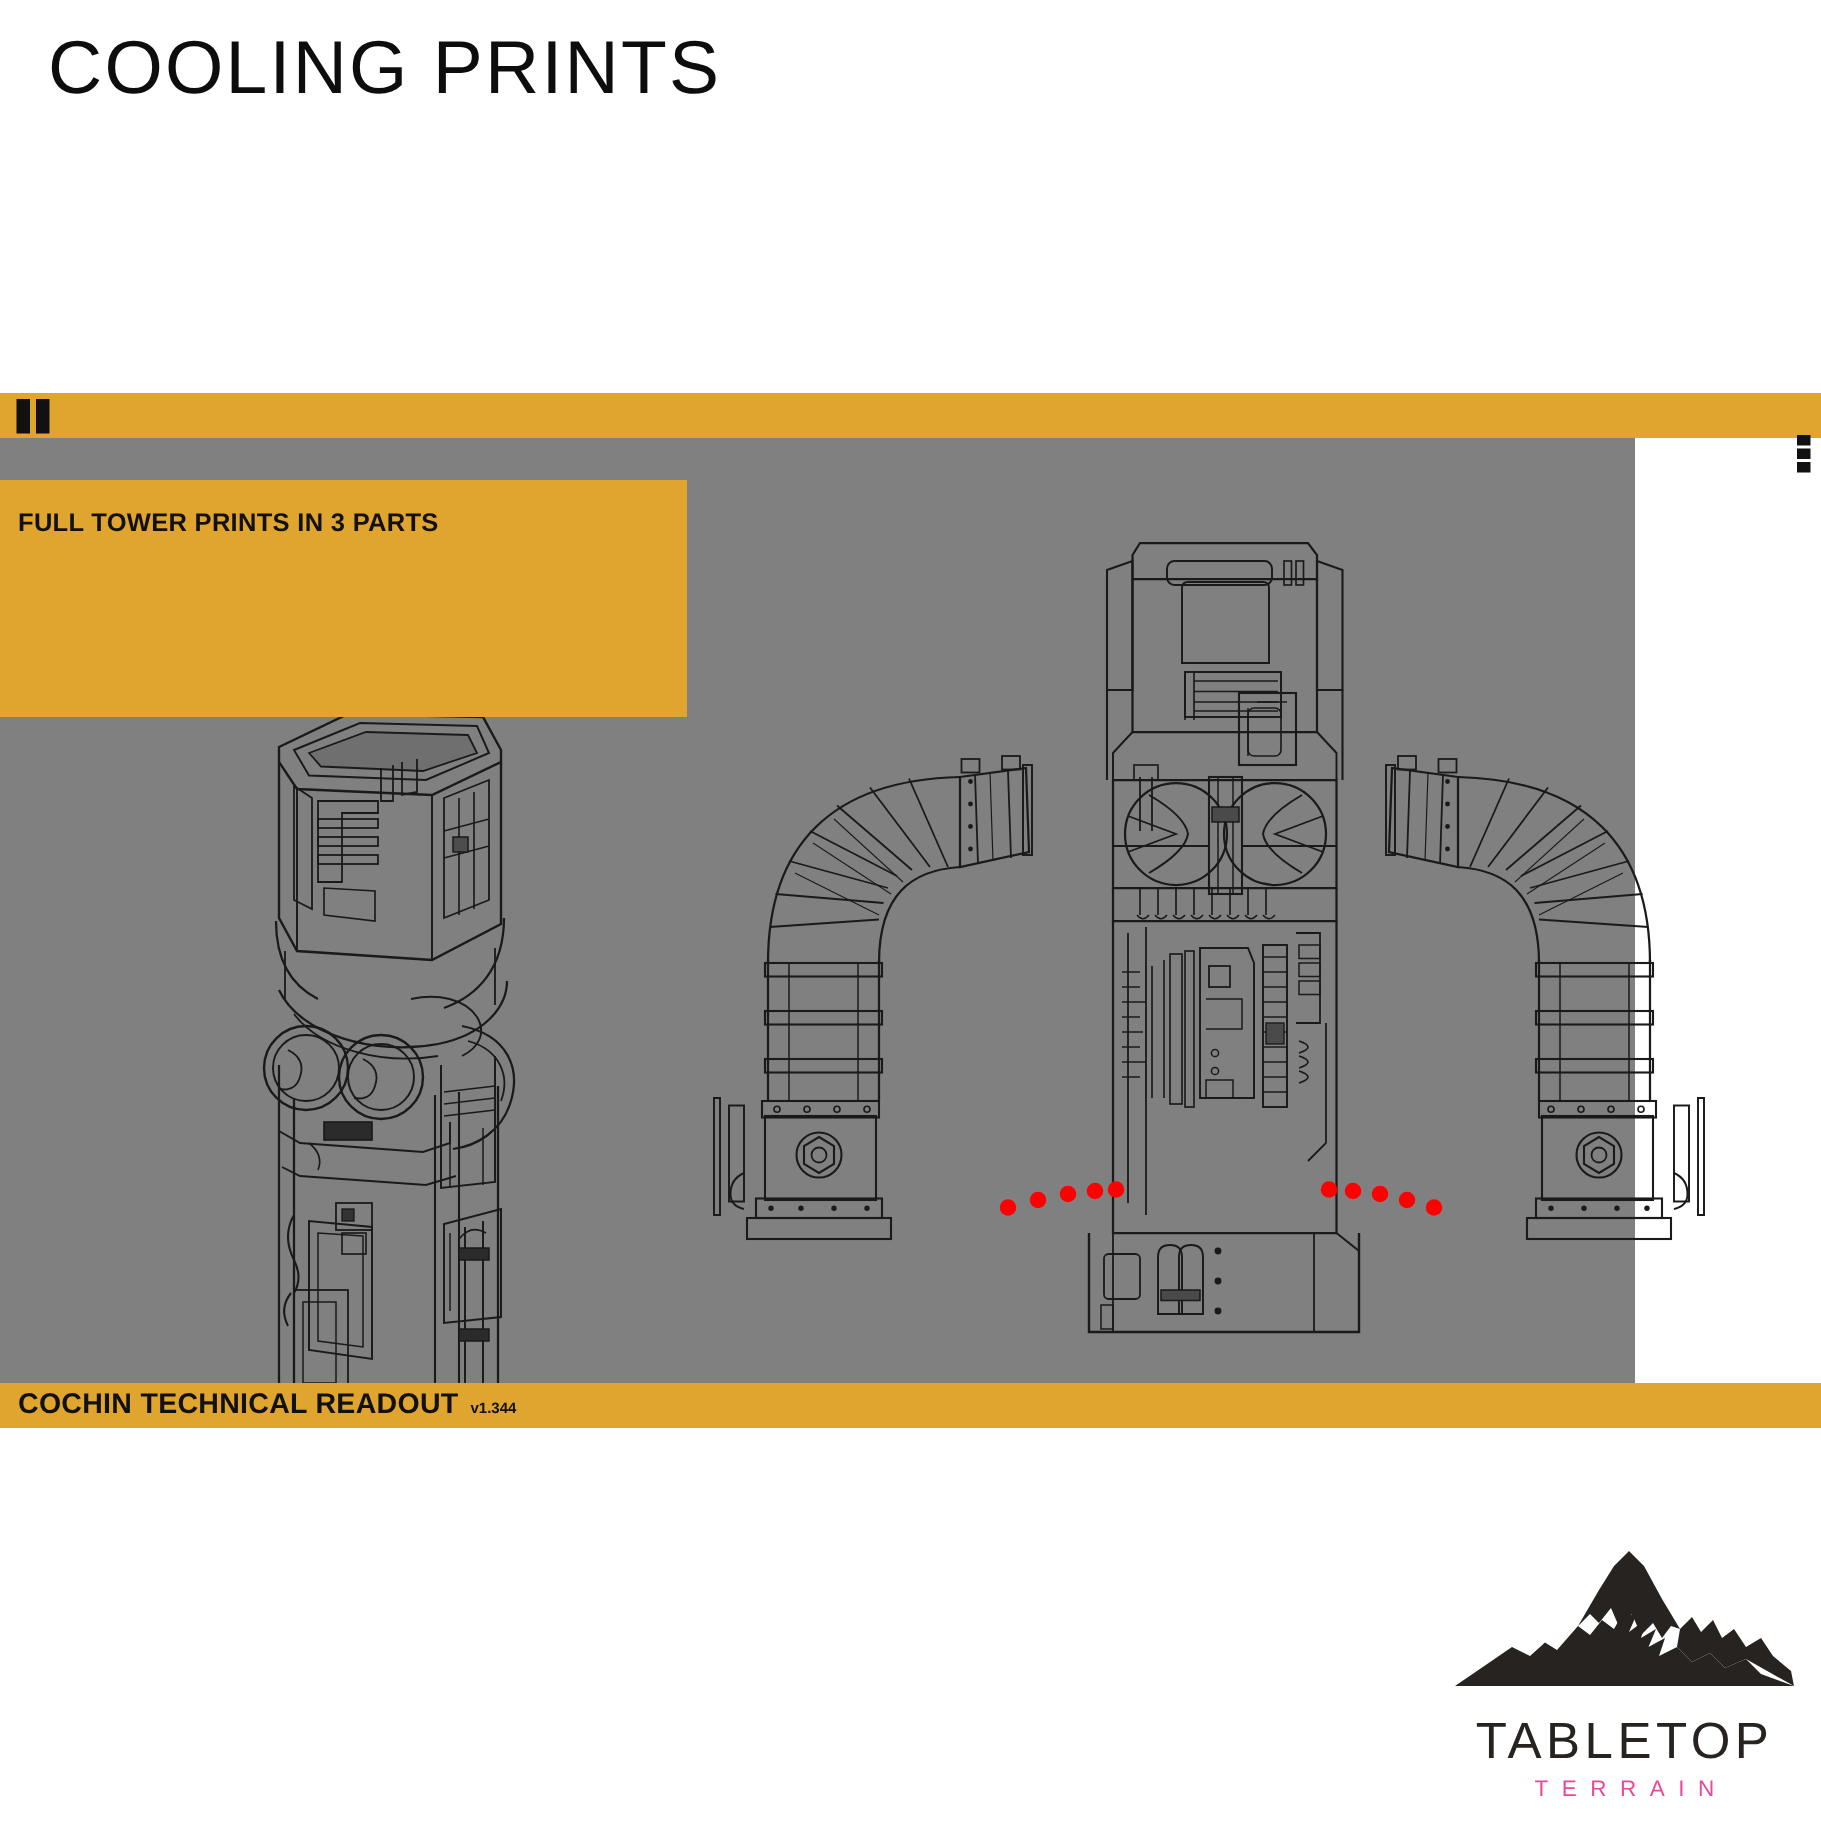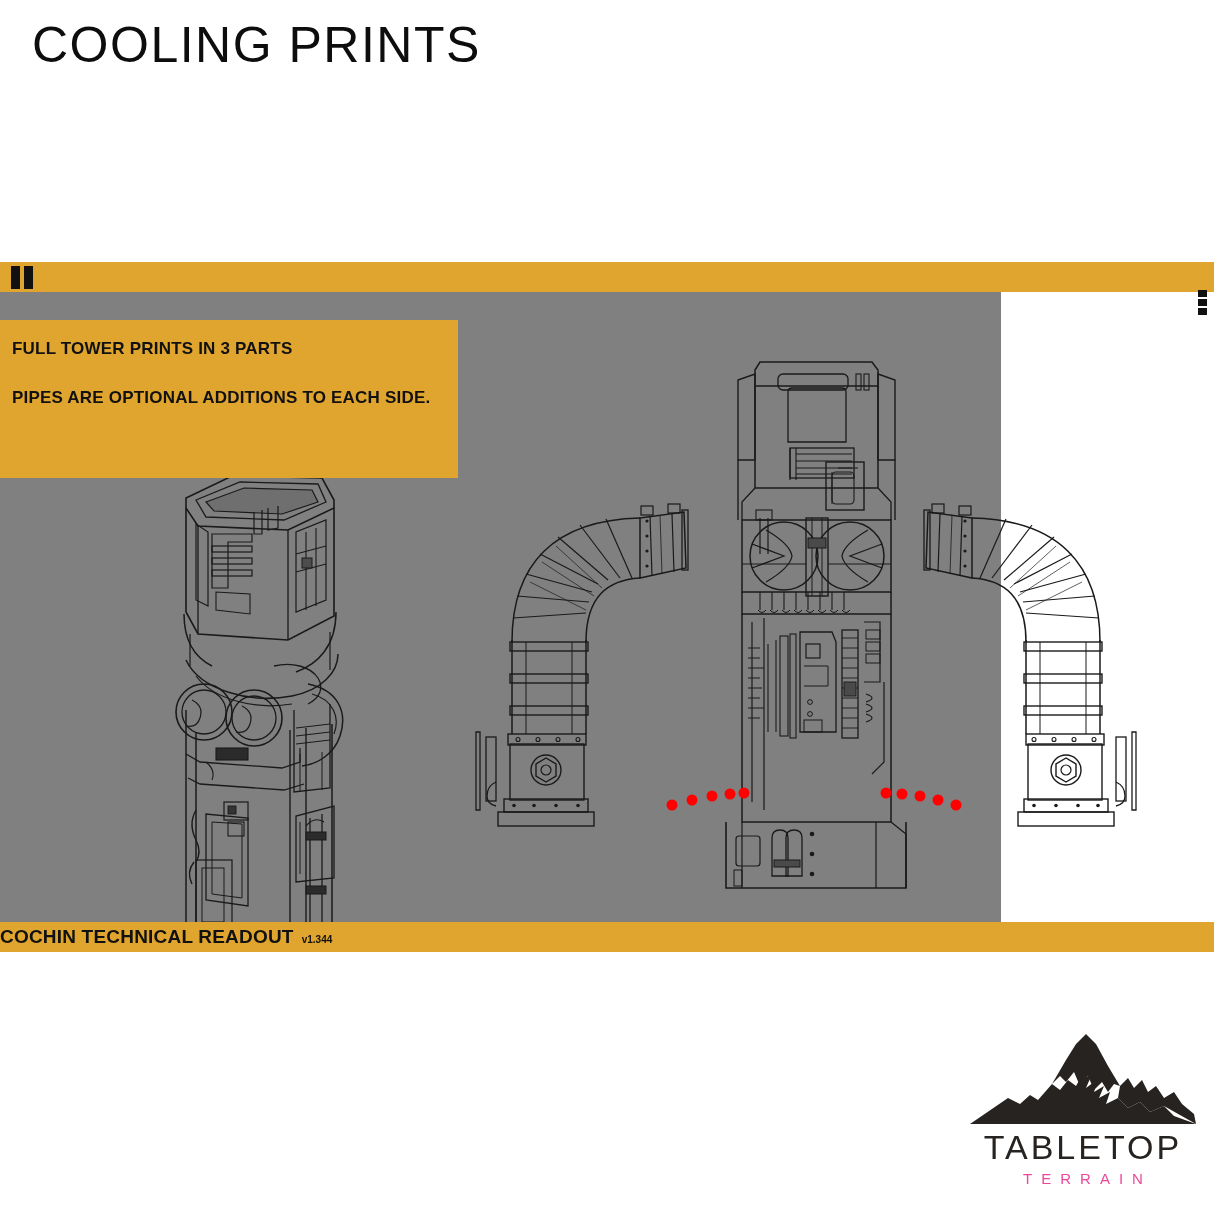--- a/index.html
+++ b/index.html
@@ -29,21 +29,21 @@
     color: #0d0d0d;
     line-height: 1.1;
     white-space: nowrap;
   }
 
   
   #readout-panel {
     position: absolute;
     left: 0;
     top: 262px;
-    width: 1001px;
+    width: 1090px;
     height: 690px;
     background: #808080;
   }
 
   
   #header-bar {
     position: absolute;
     left: 0;
     top: 0;
     width: 1214px;
@@ -103,20 +103,21 @@
   
   #footer-bar {
     position: absolute;
     left: 0;
     top: 660px;
     width: 1214px;
     height: 30px;
     background: #e0a52e;
     display: flex;
     align-items: center;
+    padding-left: 12px;
     box-sizing: border-box;
   }
   #footer-title {
     font-family: "Liberation Sans", sans-serif;
     font-size: 19px;
     font-weight: 700;
     letter-spacing: 0.2px;
     color: #111111;
   }
   #footer-version {
@@ -151,21 +152,21 @@
     display: block;
     margin: 0 auto;
   }
   #logo-wordmark {
     font-family: "Liberation Sans", sans-serif;
     font-size: 34px;
     font-weight: 400;
     letter-spacing: 3px;
     color: #262320;
     line-height: 1;
-    margin-top: 2px;
+    margin-top: 16px;
   }
   #logo-subtext {
     font-family: "Liberation Sans", sans-serif;
     font-size: 15px;
     font-weight: 400;
     letter-spacing: 9px;
     color: #ec4899;
     line-height: 1;
     margin-top: 7px;
     padding-left: 9px;
@@ -457,21 +458,20 @@
   </svg>
 
   <div id="corner-markers" style="left:1198px; top:28px;">
     <div class="corner-dot" id="corner-dot-1"></div>
     <div class="corner-dot" id="corner-dot-2"></div>
     <div class="corner-dot" id="corner-dot-3"></div>
   </div>
 
   <div id="callout-box">
     <div class="callout-line" id="callout-line-1">FULL TOWER PRINTS IN 3 PARTS</div>
-    <div class="callout-line" id="callout-line-2">PIPES ARE OPTIONAL ADDITIONS TO EACH SIDE.</div>
   </div>
 
   <div id="footer-bar">
     <span id="footer-title">COCHIN TECHNICAL READOUT</span>
     <span id="footer-version">v1.344</span>
   </div>
 
 </div>
 
 <div id="brand-logo">

